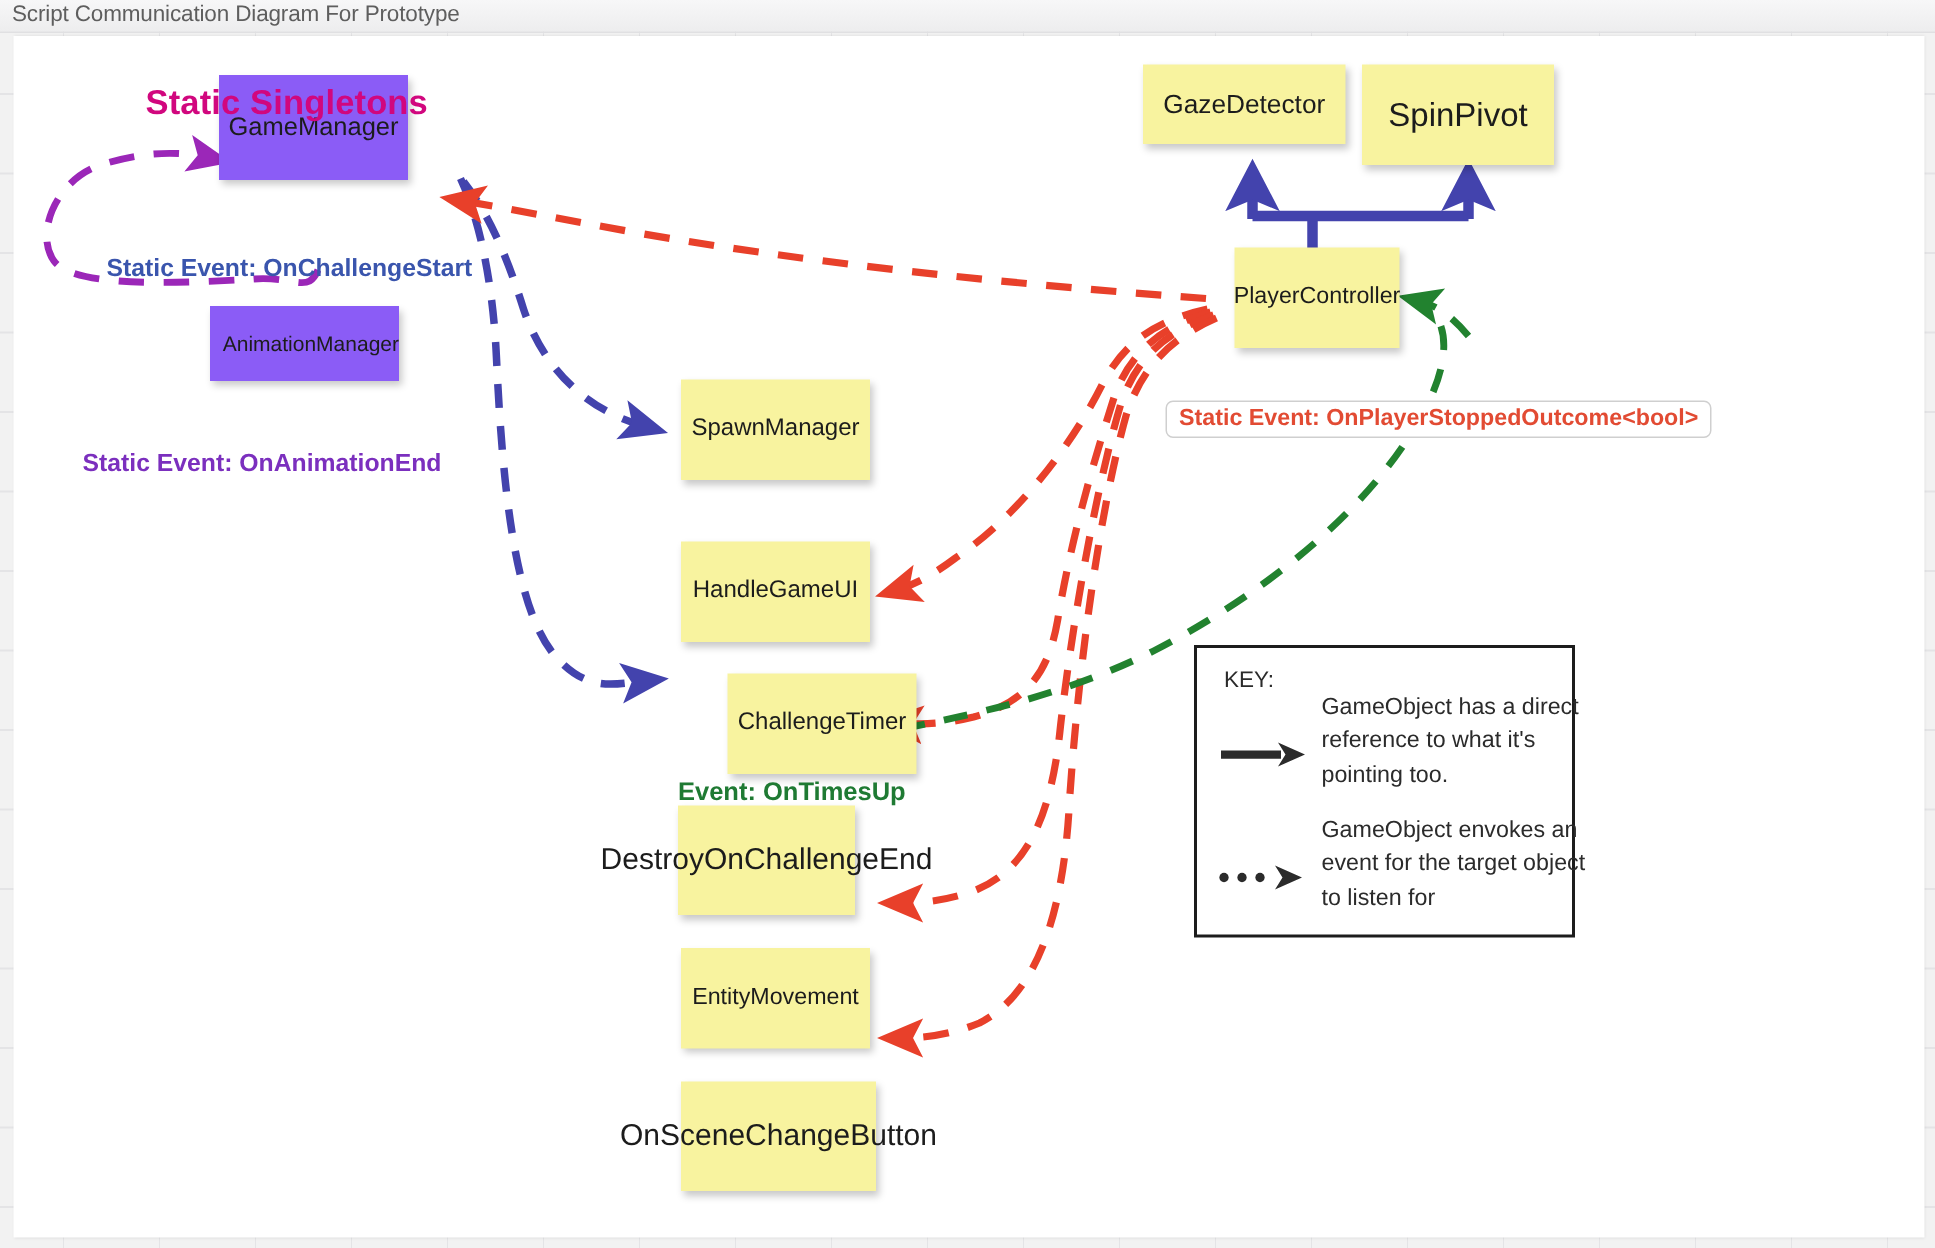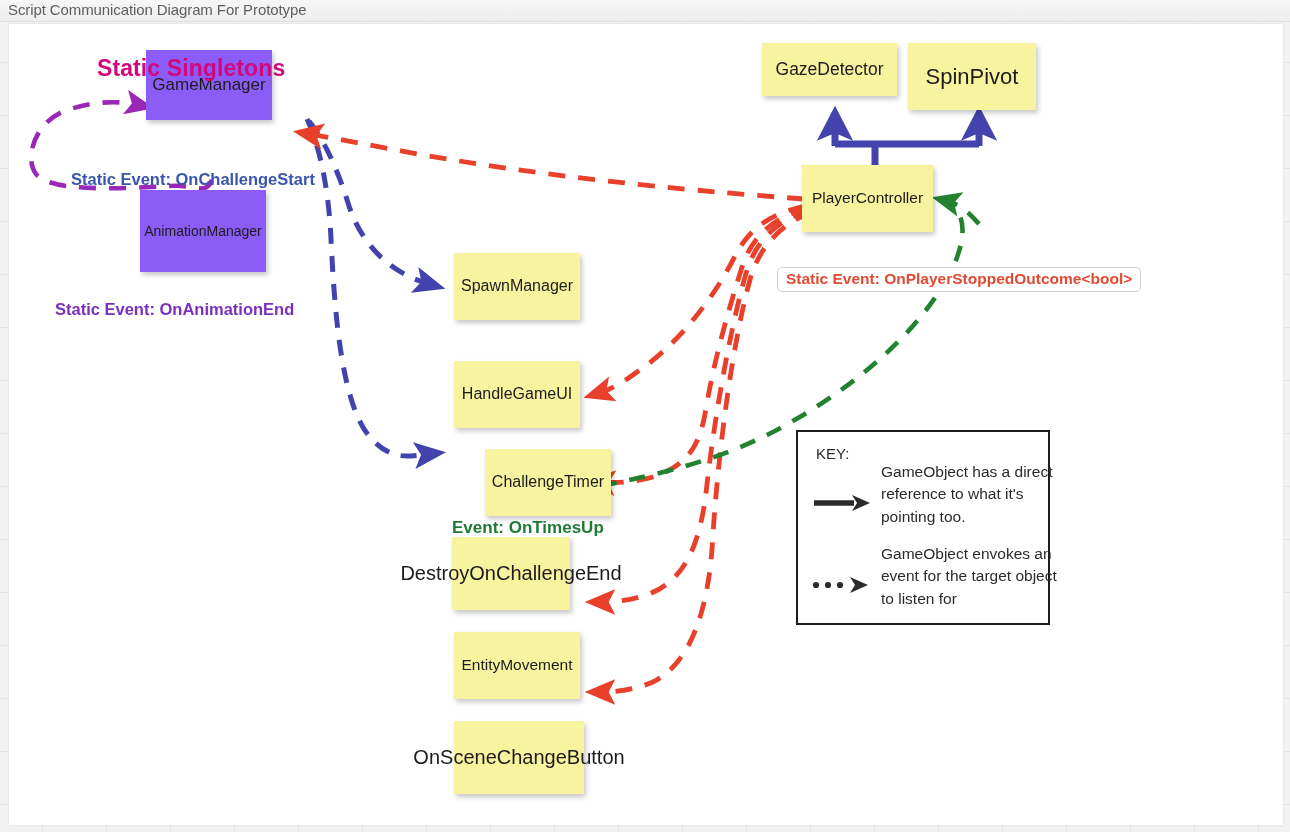--- a/index.html
+++ b/index.html
@@ -191,33 +191,33 @@
       <g>
         <path d="M 592,462 C 640,452 700,440 760,410 C 830,374 900,320 936,258 C 962,214 956,186 938,178 C 928,174 944,175 938,176" fill="none" stroke="#22822f" stroke-width="4.6" stroke-dasharray="16 13" stroke-linecap="butt"></path>
         <path d="M 970,200 C 960,188 950,180 938,177" fill="none" stroke="#22822f" stroke-width="4.6" stroke-dasharray="16 13" stroke-linecap="butt" marker-end="url(#ah-green)"></path>
       </g>
     </svg>
 
     <div class="node pink" style="left:137px; top:26px; width:126px; height:70px; font-size:17px;">
       <span>GameManager</span>
     </div>
 
-    <div class="node pink" style="left:131px; top:166px; width:126px; height:82px; font-size:14px;">
+    <div class="node pink" style="left:131px; top:180px; width:126px; height:50px; font-size:14px;justify-content:flex-end;">
       <span>AnimationManager</span>
     </div>
 
     <div class="node yellow" style="left:753px; top:19px; width:135px; height:53px; font-size:17.5px;">
       <span>GazeDetector</span>
     </div>
 
     <div class="node yellow" style="left:899px; top:19px; width:128px; height:67px; font-size:22px;">
       <span>SpinPivot</span>
     </div>
 
-    <div class="node yellow" style="left:793px; top:141px; width:131px; height:67px; font-size:15.5px;align-items:center;">
+    <div class="node yellow" style="left:814px; top:141px; width:110px; height:67px; font-size:15.5px;align-items:center;">
       <span>PlayerController</span>
     </div>
 
     <div class="node yellow" style="left:445px; top:229px; width:126px; height:67px; font-size:16px;">
       <span>SpawnManager</span>
     </div>
 
     <div class="node yellow" style="left:445px; top:337px; width:126px; height:67px; font-size:16px;">
       <span>HandleGameUI</span>
     </div>

